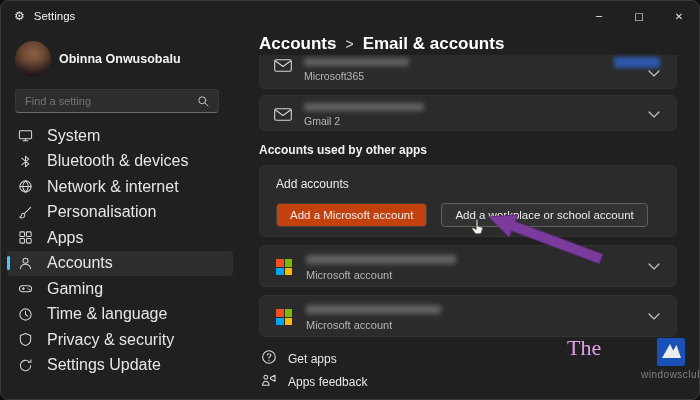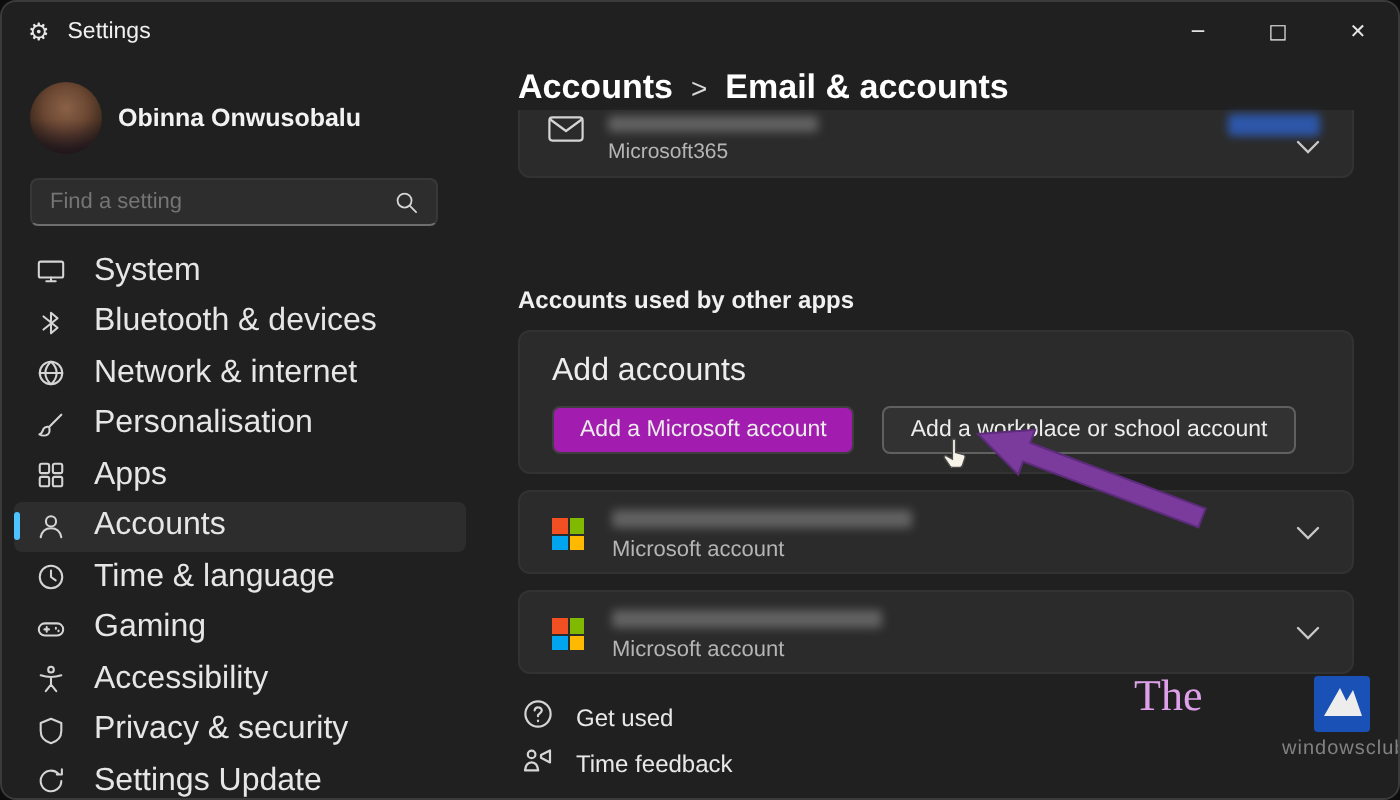--- a/index.html
+++ b/index.html
@@ -39,23 +39,23 @@
          display:flex;align-items:center;gap:9px;}
   .crumb .sep{font-weight:400;font-size:14px;color:#d8d8d8;}
   .card{position:absolute;left:10px;width:418px;background:#2b2b2b;border:1px solid #323232;
         border-radius:6px;box-sizing:border-box;}
   .card.cropped{border-radius:0 0 6px 6px;border-top:0;}
   .blur-bar{position:absolute;background:#8f8f8f;opacity:.55;filter:blur(2.5px);border-radius:2px;}
   .blur-chip{position:absolute;background:#2e62c9;opacity:.8;filter:blur(2px);border-radius:2px;}
   .row-sub{position:absolute;font-size:10.5px;color:#b5b5b5;}
   .chev{position:absolute;right:16px;display:flex;cursor:pointer;}
   .section-title{position:absolute;left:10px;top:112px;font-size:12px;font-weight:700;color:#f0f0f0;}
-  .addlabel{position:absolute;left:16px;top:11px;font-size:16px;color:#ededed;}
+  .addlabel{position:absolute;left:16px;top:11px;font-size:12px;color:#ededed;}
   .btnrow{position:absolute;left:16px;top:37px;display:flex;gap:14px;}
-  .btn{font-size:11.5px;color:#ececec;background:#a21caf;border:1px solid #3f3f3f;border-radius:4px;
+  .btn{font-size:11.5px;color:#ececec;background:#c2410c;border:1px solid #3f3f3f;border-radius:4px;
        padding:5px 13px;cursor:pointer;font-family:inherit;white-space:nowrap;}
   .btn.outlined{background:#323232;border-color:#606060;}
   .mslogo{position:absolute;left:16px;display:grid;grid-template-columns:7.5px 7.5px;
           grid-template-rows:7.5px 7.5px;gap:1px;}
   .mslogo span{display:block;}
   .footer-link{position:absolute;left:12px;display:flex;align-items:center;gap:11px;
                font-size:12px;color:#e8e8e8;cursor:pointer;}
   
   .overlay{position:absolute;inset:0;pointer-events:none;}
   .watermark{position:absolute;right:0;bottom:0;width:170px;height:60px;pointer-events:none;opacity:.92;}
@@ -145,43 +145,34 @@
             <svg class="nicon" width="15" height="15" viewBox="0 0 16 16">
               <circle cx="8" cy="5" r="2.7"></circle>
               <path d="M2.5 13.5c.6-3.2 2.8-4.8 5.5-4.8s4.9 1.6 5.5 4.8"></path>
             </svg>
           </span>
         <span class="nav-label">Accounts</span>
       </div>
       <div class="nav-item">
         <span class="nicon-wrap">
             <svg class="nicon" width="15" height="15" viewBox="0 0 16 16">
+              <rect x="1.5" y="5" width="13" height="6.5" rx="3.2"></rect>
+              <path d="M4.5 8.2h2.4M5.7 7v2.4M10.6 7.4v.4M12 8.8v.4"></path>
+            </svg>
+          </span>
+        <span class="nav-label">Gaming</span>
+      </div>
+      <div class="nav-item">
+        <span class="nicon-wrap">
+            <svg class="nicon" width="15" height="15" viewBox="0 0 16 16">
               <circle cx="8" cy="8" r="6"></circle>
               <path d="M8 4.5V8l2.5 1.8"></path>
             </svg>
           </span>
         <span class="nav-label">Time &amp; language</span>
-      </div>
-      <div class="nav-item">
-        <span class="nicon-wrap">
-            <svg class="nicon" width="15" height="15" viewBox="0 0 16 16">
-              <rect x="1.5" y="5" width="13" height="6.5" rx="3.2"></rect>
-              <path d="M4.5 8.2h2.4M5.7 7v2.4M10.6 7.4v.4M12 8.8v.4"></path>
-            </svg>
-          </span>
-        <span class="nav-label">Gaming</span>
-      </div>
-      <div class="nav-item">
-        <span class="nicon-wrap">
-            <svg class="nicon" width="15" height="15" viewBox="0 0 16 16">
-              <circle cx="8" cy="3" r="1.5"></circle>
-              <path d="M2.5 6c3.7 1.2 7.3 1.2 11 0M8 7.3V11M8 11l-2.8 3.5M8 11l2.8 3.5"></path>
-            </svg>
-          </span>
-        <span class="nav-label">Accessibility</span>
       </div>
       <div class="nav-item">
         <span class="nicon-wrap">
             <svg class="nicon" width="15" height="15" viewBox="0 0 16 16">
               <path d="M8 1.5l5.5 2.2v4.3c0 3.4-2.3 5.6-5.5 6.5-3.2-.9-5.5-3.1-5.5-6.5V3.7z"></path>
             </svg>
           </span>
         <span class="nav-label">Privacy &amp; security</span>
       </div>
       <div class="nav-item">
@@ -214,20 +205,35 @@
       <span class="blur-bar" style="left:44px;top:3px;width:105px;height:8px;"></span>
       <span class="row-sub" style="left:44px;top:15px;text-align:center;">Microsoft365</span>
       <span class="blur-chip" style="right:16px;top:2px;width:46px;height:11px;"></span>
       <span class="chev" style="top:15px;">
         <svg width="12" height="7" viewBox="0 0 12 7" fill="none" stroke="#c8c8c8" stroke-width="1.2" stroke-linecap="round">
             <path d="M1 1l5 5 5-5"></path>
           </svg>
       </span>
     </div>
 
+    <div class="card" style="top:64px;height:36px;">
+      <span style="position:absolute;left:14px;top:11px;">
+        <svg class="nicon" width="18" height="13" viewBox="0 0 18 13">
+            <rect x=".7" y=".7" width="16.6" height="11.6" rx="1.5"></rect>
+            <path d="M1.5 2l7.5 5.5L16.5 2"></path>
+          </svg>
+      </span>
+      <span class="blur-bar" style="left:44px;top:7px;width:120px;height:8px;"></span>
+      <span class="row-sub" style="left:44px;top:19px;">Gmail 2</span>
+      <span class="chev" style="top:15px;">
+        <svg width="12" height="7" viewBox="0 0 12 7" fill="none" stroke="#c8c8c8" stroke-width="1.2" stroke-linecap="round">
+            <path d="M1 1l5 5 5-5"></path>
+          </svg>
+      </span>
+    </div>
 
     <div class="section-title">Accounts used by other apps</div>
 
     <div class="card" style="top:134px;height:72px;">
       <span class="addlabel">Add accounts</span>
       <div class="btnrow">
         <button class="btn">Add a Microsoft account</button>
         <button class="btn outlined">Add a workplace or school account</button>
       </div>
     </div>
@@ -265,31 +271,31 @@
     </div>
 
     <div class="footer-link" style="top:318px;">
       <span>
         <svg class="nicon" width="16" height="16" viewBox="0 0 16 16">
             <circle cx="8" cy="8" r="6.3"></circle>
             <path d="M6.3 6.2c.2-1 1-1.6 1.9-1.5.9 0 1.7.7 1.7 1.6 0 1.1-1.3 1.3-1.8 2.1-.1.2-.1.4-.1.7"></path>
             <path d="M8 11.3v.3"></path>
           </svg>
       </span>
-      <span>Get used</span>
+      <span>Get apps</span>
     </div>
     <div class="footer-link" style="top:341px;">
       <span>
         <svg class="nicon" width="16" height="16" viewBox="0 0 16 16">
             <circle cx="4.8" cy="5.2" r="1.9"></circle>
             <path d="M1.5 13.2c.3-2.6 1.6-4 3.3-4s3 1.4 3.3 4z"></path>
             <path d="M9.5 5.5l4.5-2.3v6L9.5 6.9z"></path>
           </svg>
       </span>
-      <span>Time feedback</span>
+      <span>Apps feedback</span>
     </div>
   </div>
 
   <svg class="overlay" width="700" height="400" viewBox="0 0 700 400">
     <polygon points="488,216 516.5,213.9 514.1,220.4 601.8,253.3 598.2,262.7 510.5,229.8 508.1,236.3" fill="#7a3b9d" stroke="#5c2b7a" stroke-width="1"></polygon>
   </svg>
   <svg class="overlay" style="left:470px;top:218px;width:13px;height:16px;" width="13" height="16" viewBox="0 0 13 16">
     <path d="M5.2 1c0-.7 1.6-.7 1.6 0v6.2l3.9 1.1c.7.2 1 .8.8 1.5l-1.2 3.7c-.2.7-.8 1.2-1.6 1.2H5.3c-.5 0-1-.2-1.3-.6L1.2 10c-.5-.6.3-1.5 1-1.1l3 1.6z" fill="#f7f3e8" stroke="#4a4a4a" stroke-width=".7"></path>
   </svg>
 

